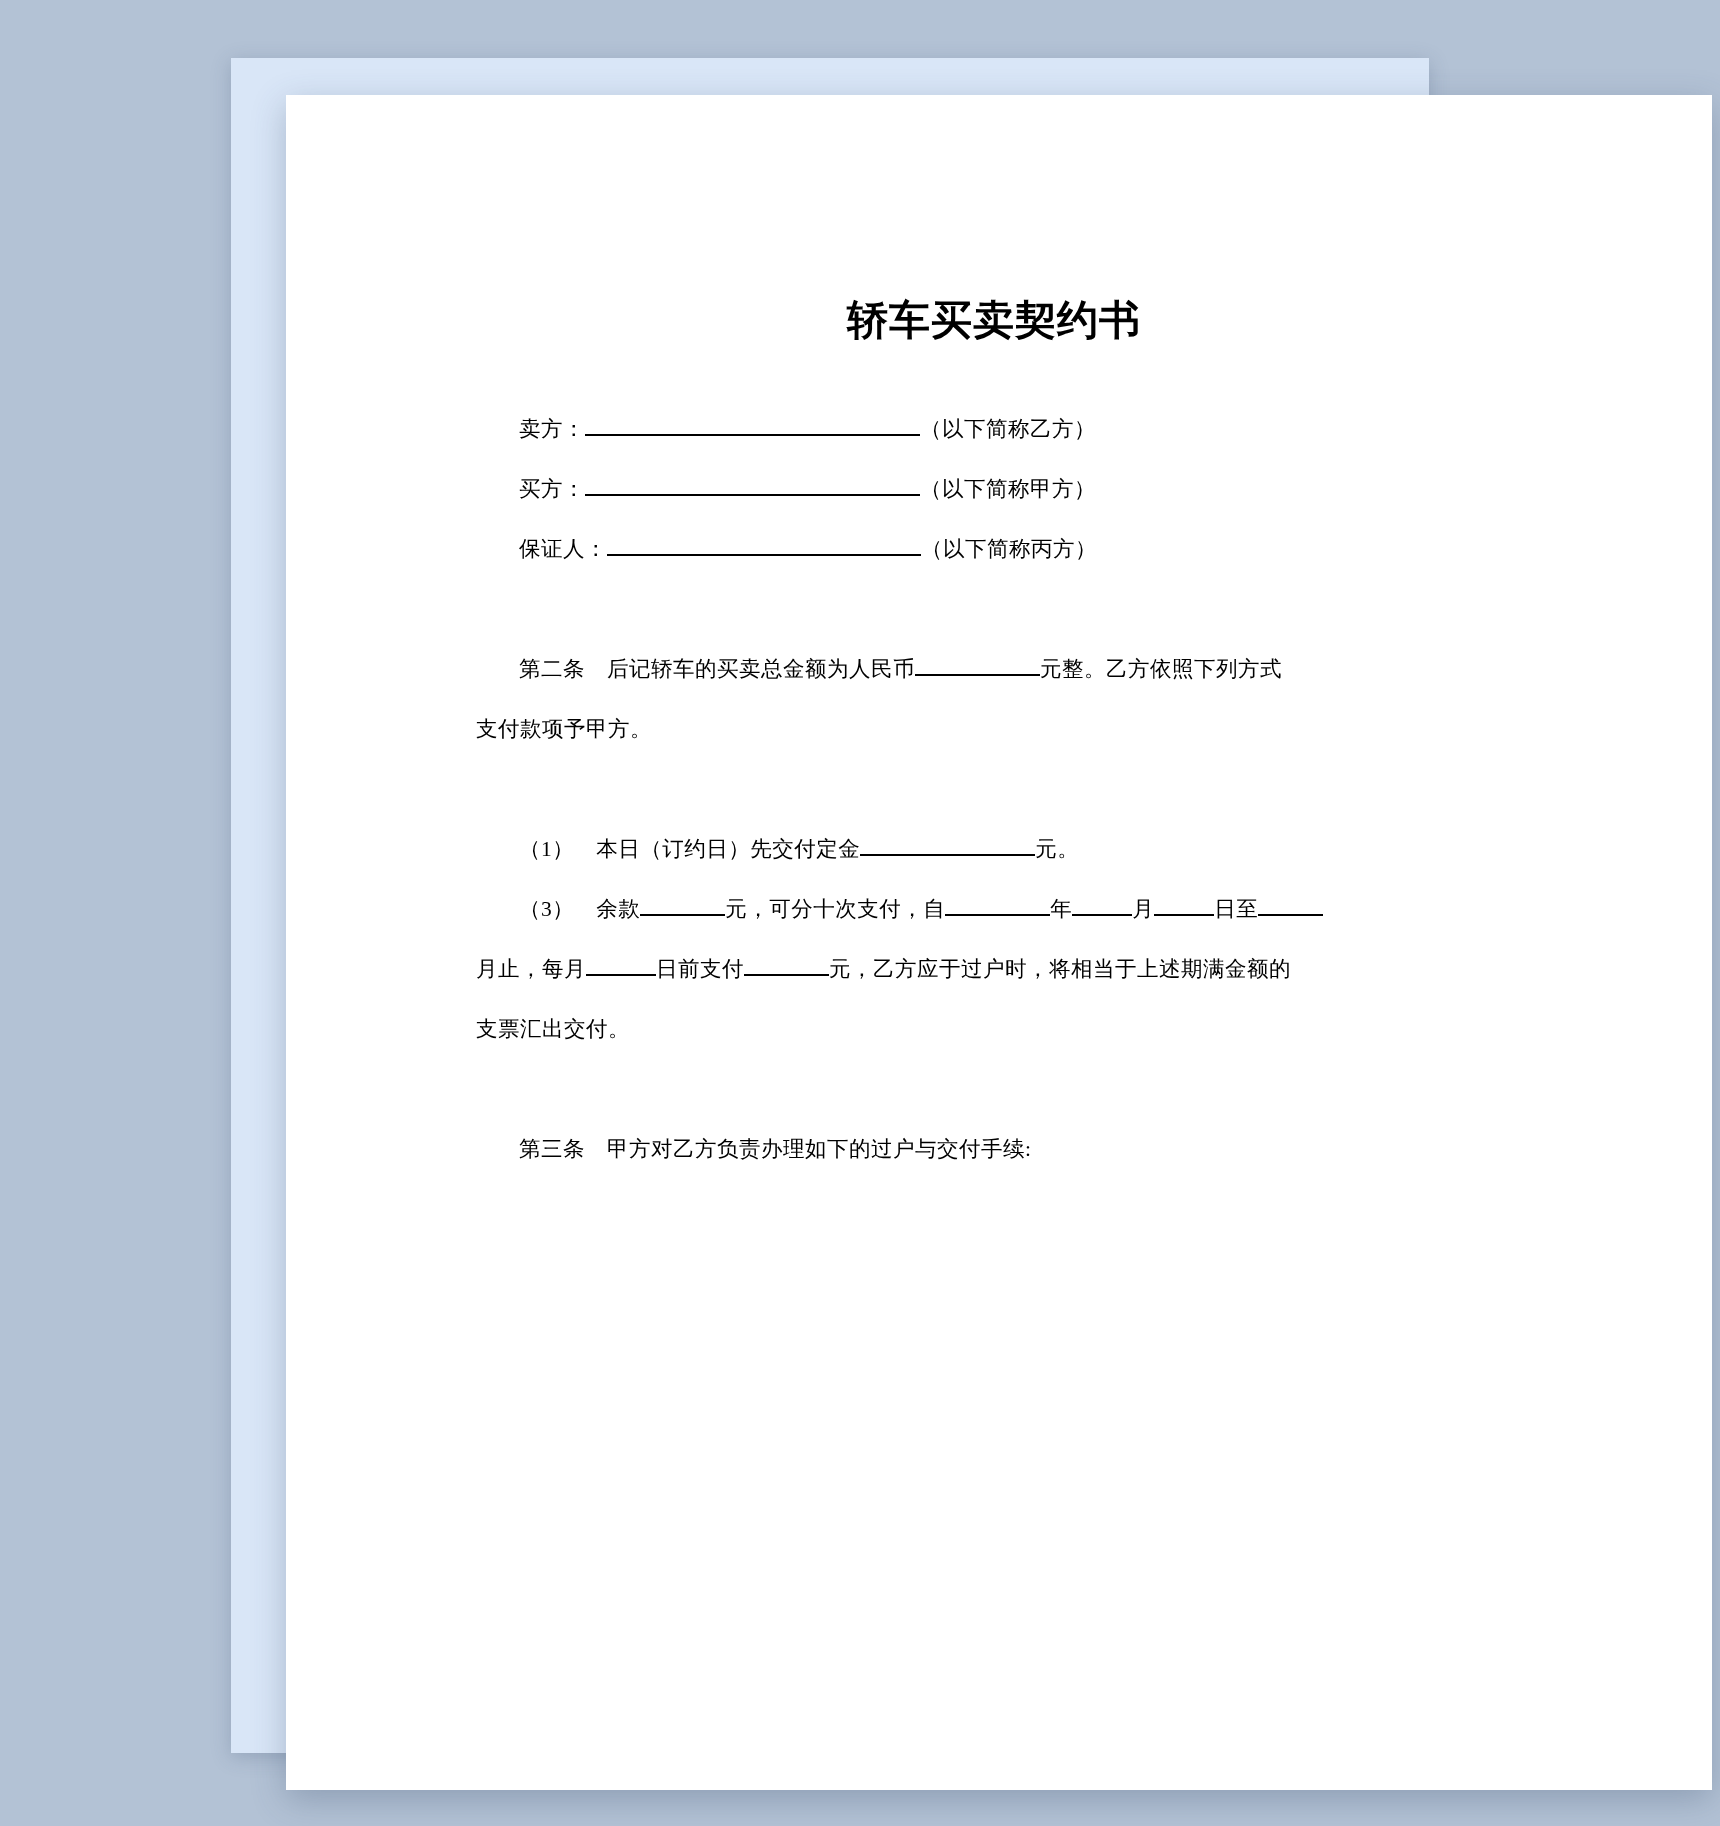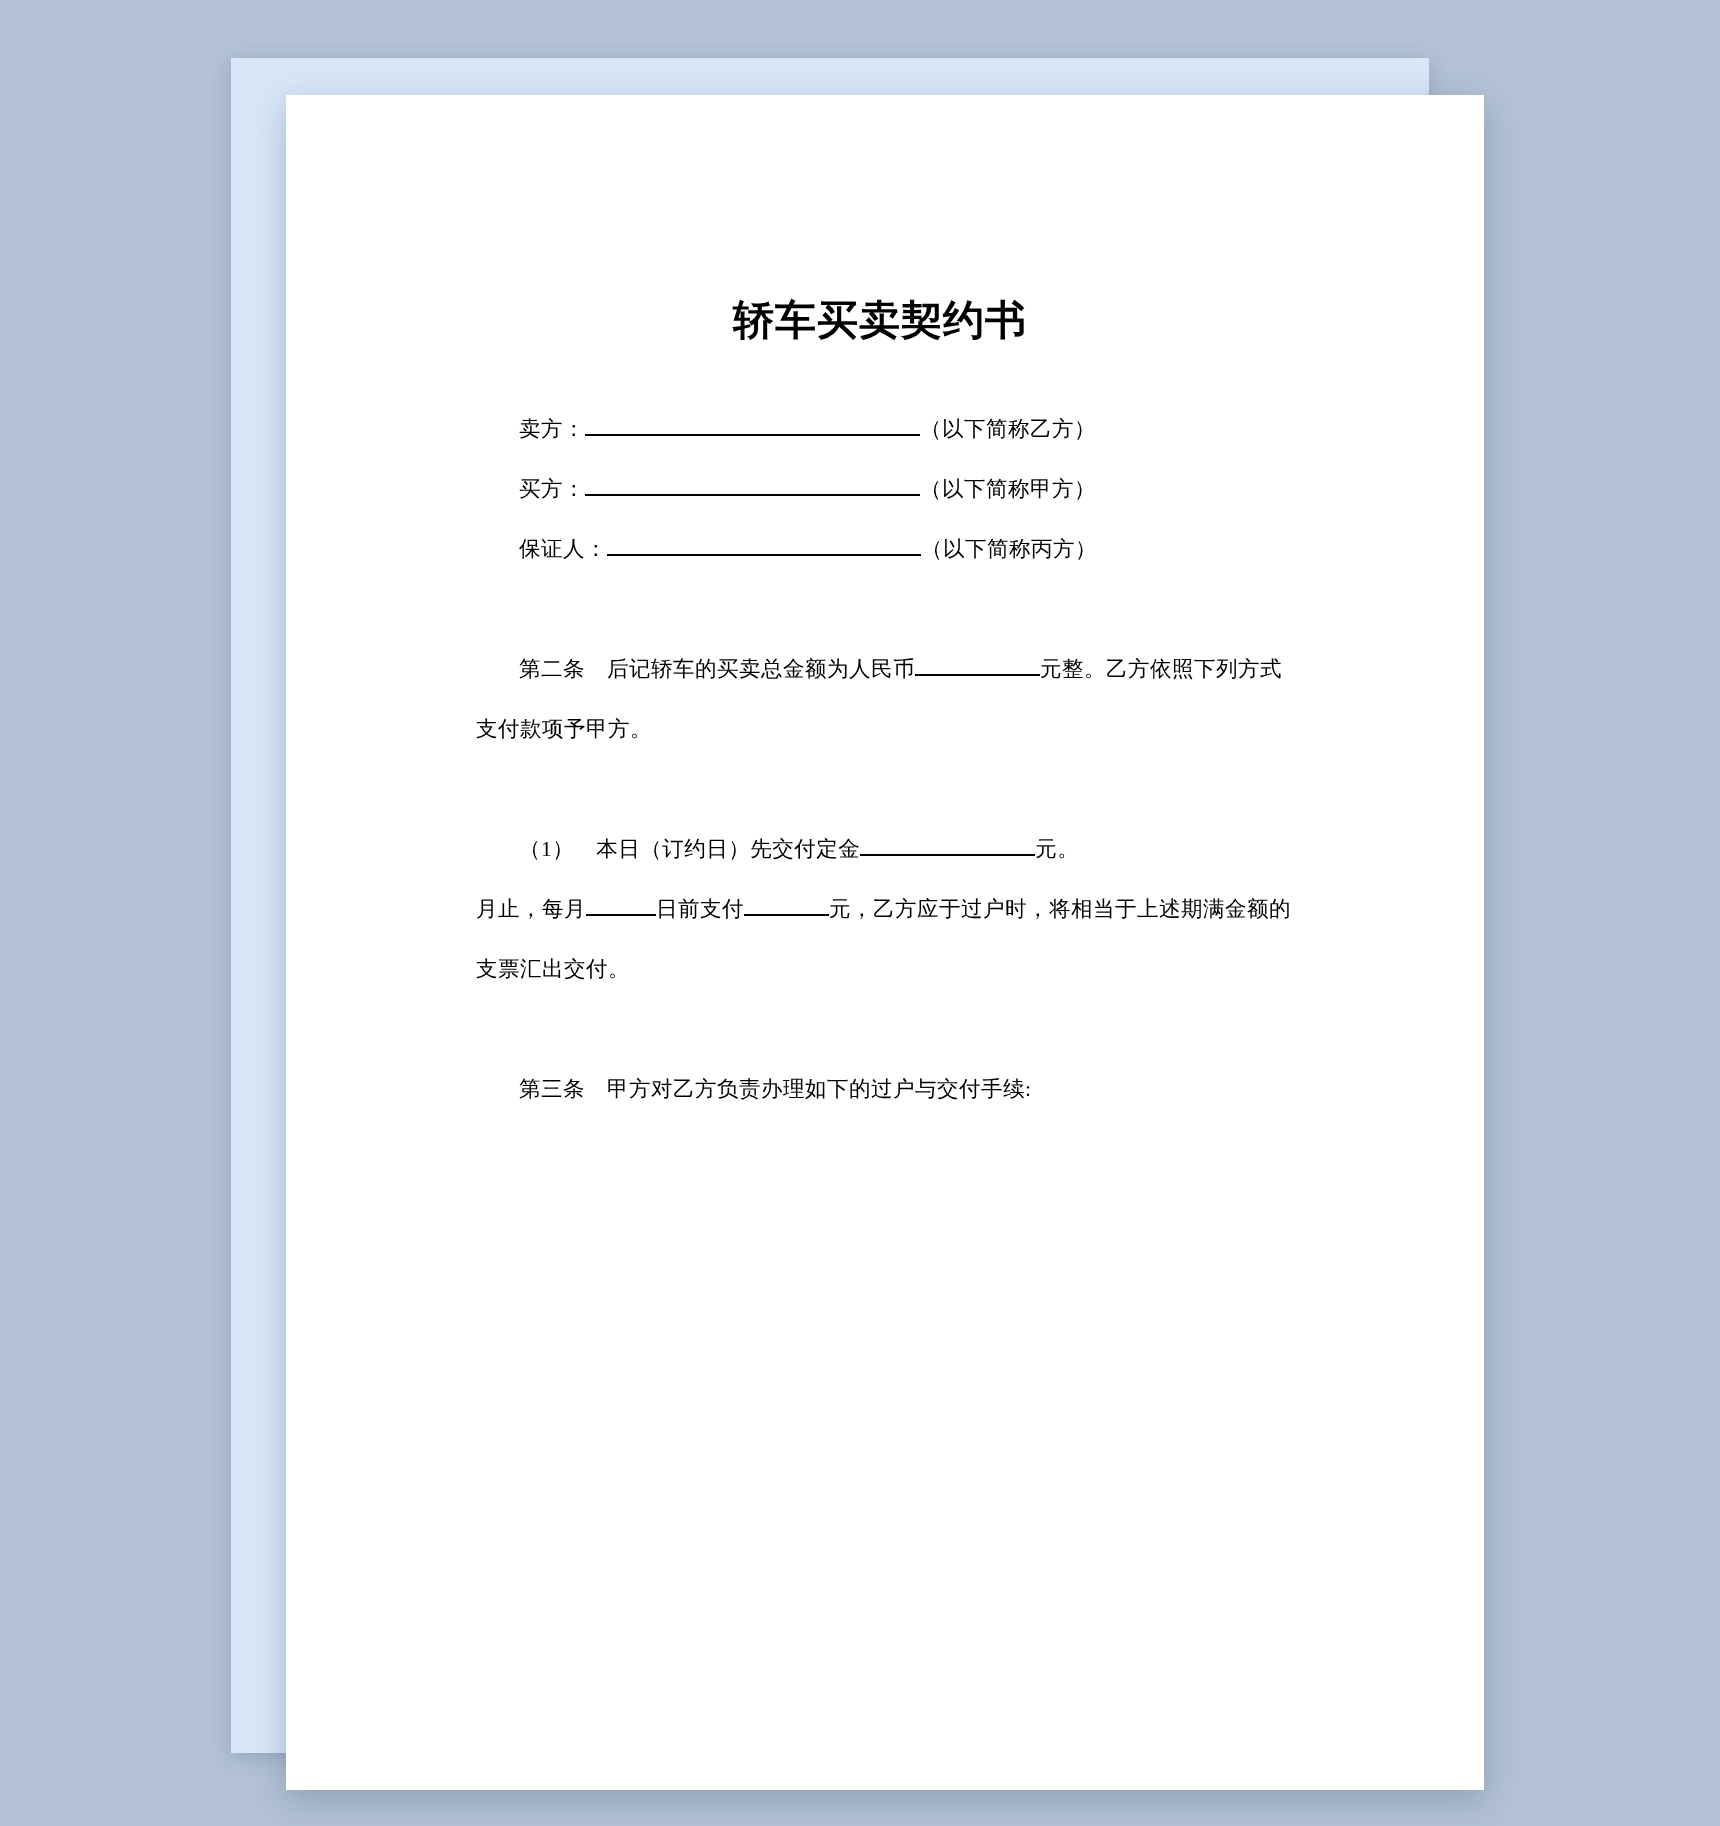--- a/index.html
+++ b/index.html
@@ -14,21 +14,21 @@
   .back-sheet {
     position: absolute;
     left: 231px; top: 58px;
     width: 1198px; height: 1695px;
     background: #d9e6f7;
     box-shadow: 0 4px 18px rgba(60, 80, 110, 0.25);
   }
   .page {
     position: absolute;
     left: 286px; top: 95px;
-    width: 1198px; height: 1695px;
+    width: 1426px; height: 1695px;
     background: #ffffff;
     box-shadow: 0 10px 32px rgba(55, 75, 105, 0.30);
     box-sizing: border-box;
     padding: 190px 200px 0 190px;
   }
   .title {
     font-family: "Liberation Sans", sans-serif;
     font-weight: 700;
     font-size: 41px;
     line-height: 70px;
@@ -72,20 +72,21 @@
         <div class="line indent"><span>保证人：</span><span class="blank" style="width: 314px;"></span><span>（以下简称丙方）</span></div>
       </div>
       <div class="para">
         <div class="line indent"><span>第二条　后记轿车的买卖总金额为人民币</span><span class="blank" style="width: 125px;"></span><span>元整。乙方依照下列方式</span></div>
         <div class="line"><span>支付款项予甲方。</span></div>
       </div>
       <div class="para">
         <div class="line indent"><span>（1）　本日（订约日）先交付定金</span><span class="blank" style="width: 175px;"></span><span>元。</span></div>
       </div>
       <div class="para flush">
+        <div class="line indent"><span>（3）　余款</span><span class="blank" style="width: 85px;"></span><span>元，可分十次支付，自</span><span class="blank" style="width: 105px;"></span><span>年</span><span class="blank" style="width: 60px;"></span><span>月</span><span class="blank" style="width: 60px;"></span><span>日至</span><span class="blank" style="width: 65px;"></span></div>
         <div class="line"><span>月止，每月</span><span class="blank" style="width: 70px;"></span><span>日前支付</span><span class="blank" style="width: 85px;"></span><span>元，乙方应于过户时，将相当于上述期满金额的</span></div>
         <div class="line"><span>支票汇出交付。</span></div>
       </div>
       <div class="para">
         <div class="line indent"><span>第三条　甲方对乙方负责办理如下的过户与交付手续:</span></div>
       </div>
     </div>
 </div>
 
 </body></html>

